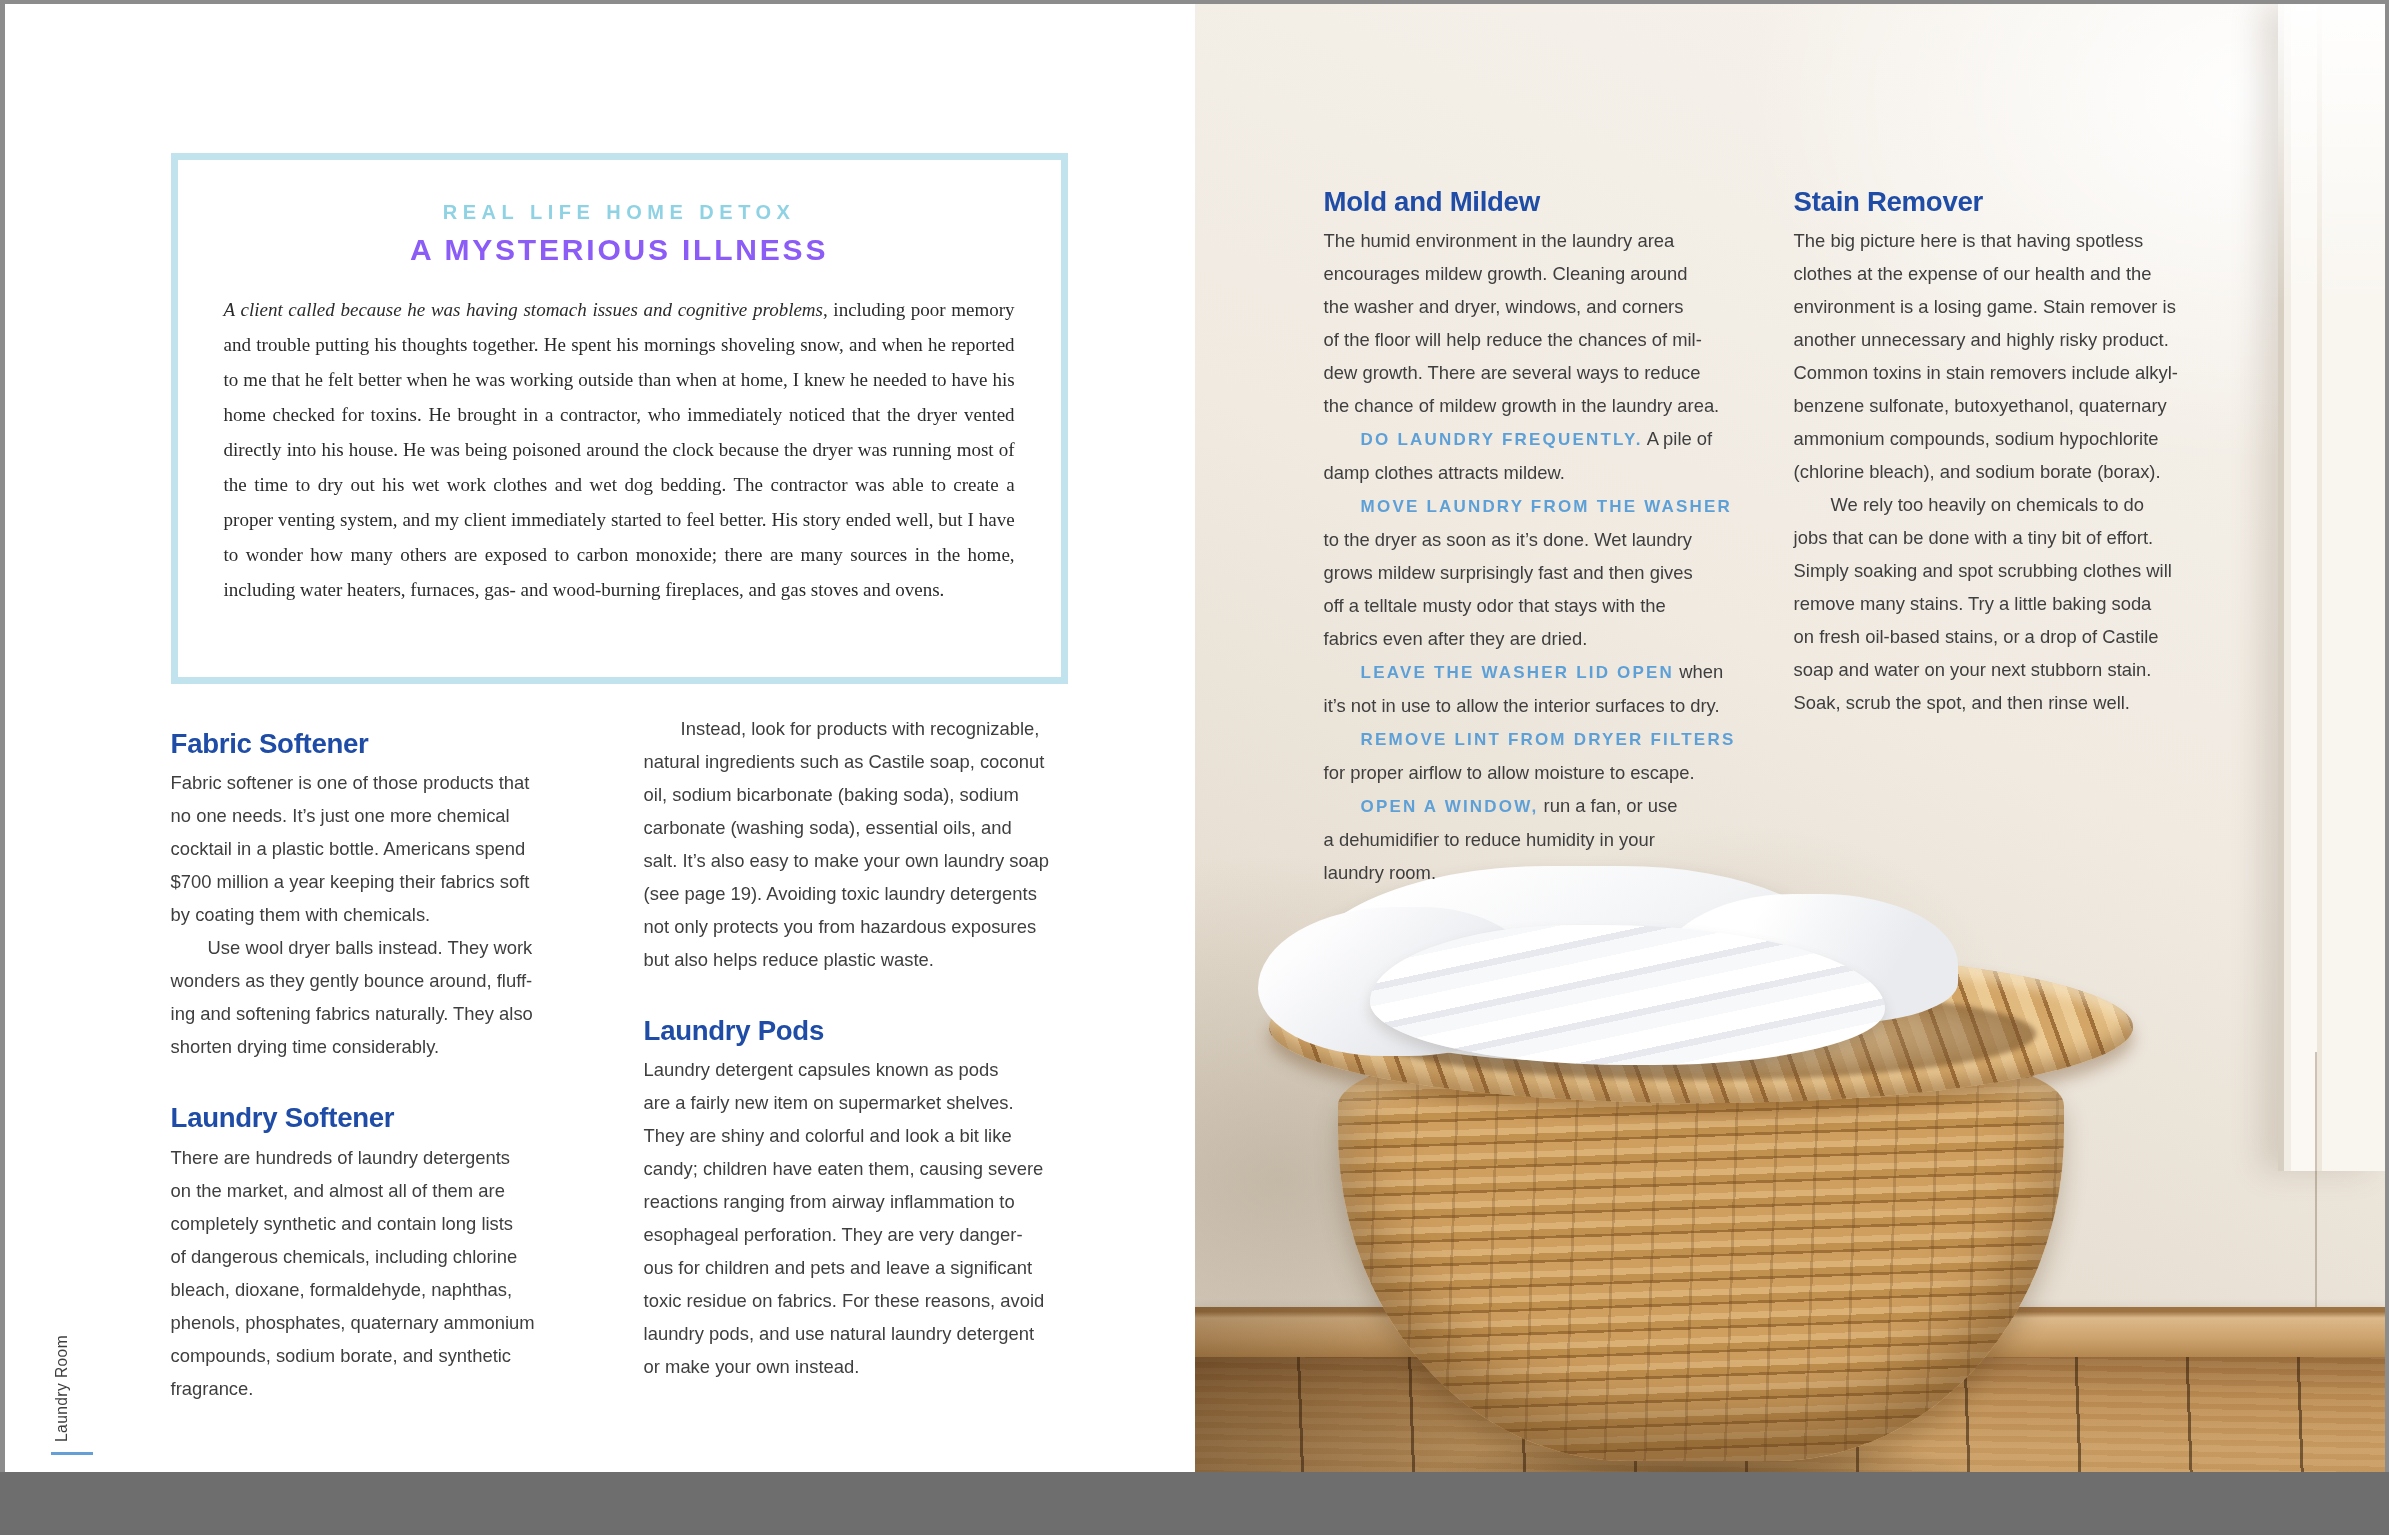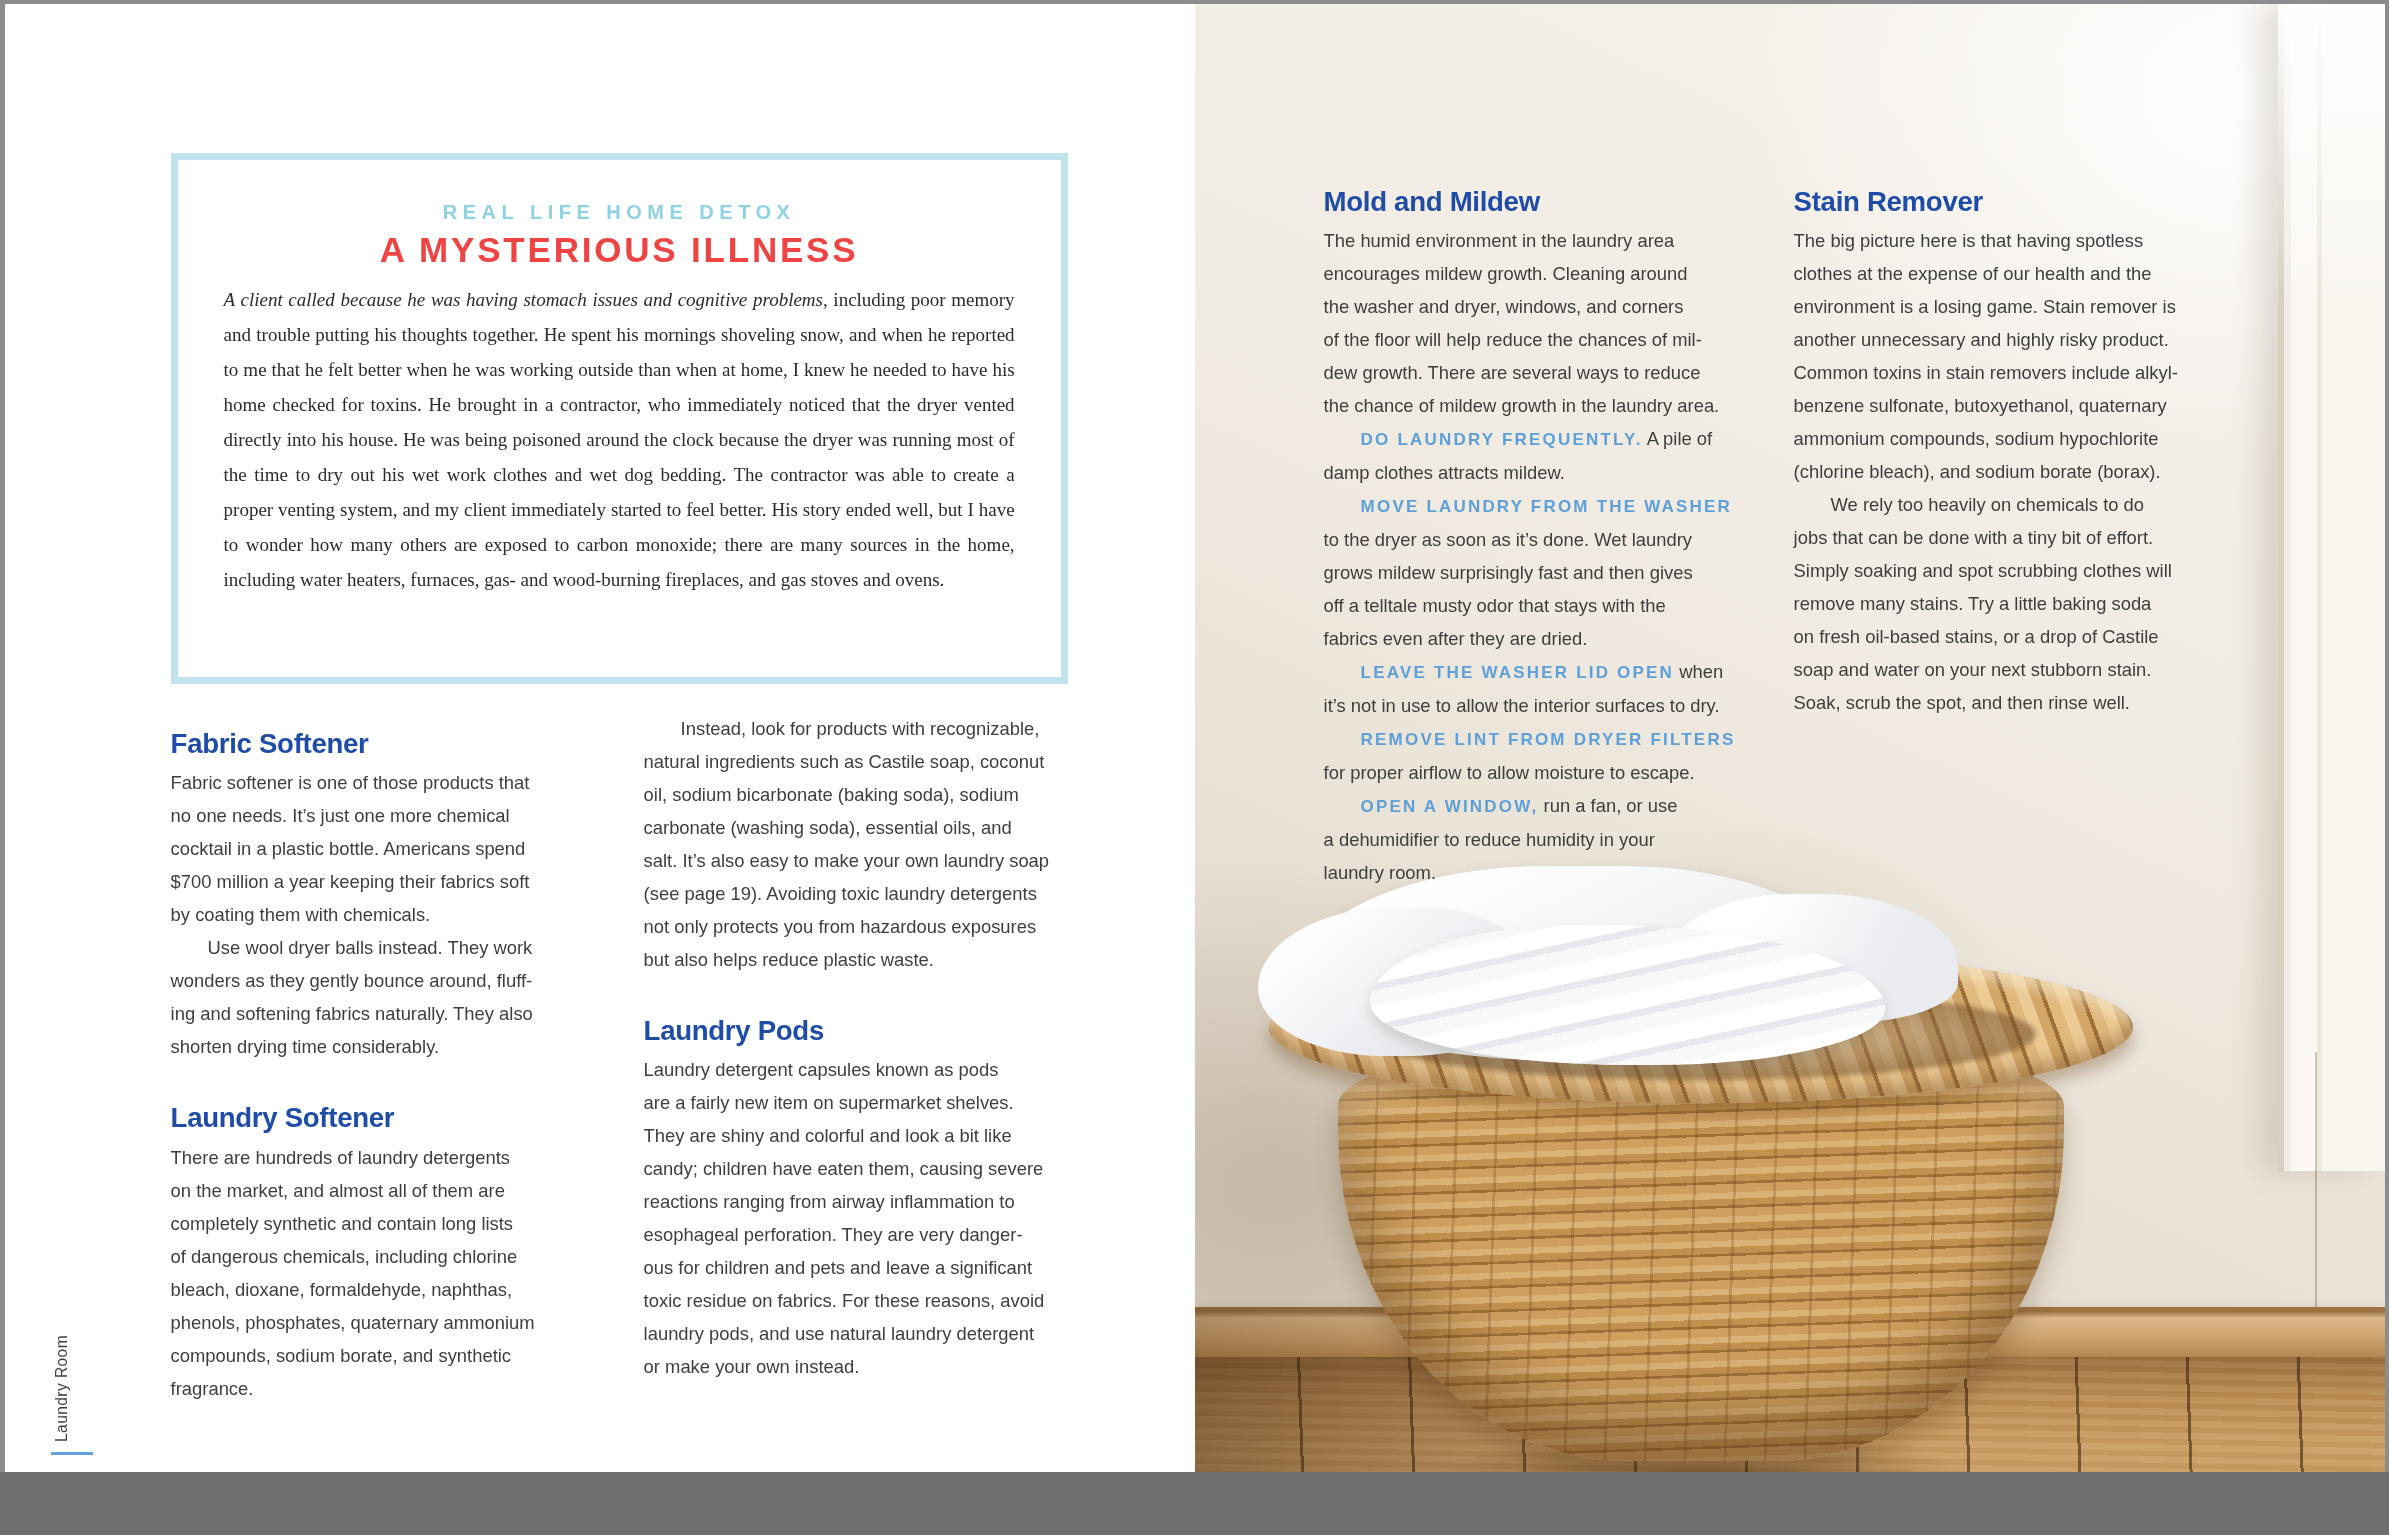--- a/index.html
+++ b/index.html
@@ -8,23 +8,23 @@
            font-family:"Liberation Sans", sans-serif; }
   .sheet { position:absolute; left:4.6px; top:3.7px; width:2380px; height:1526px;
            background:#ffffff; overflow:hidden; }
 
   
   .detox-box { position:absolute; left:166px; top:149px; width:897px; height:531px;
                border:7.4px solid #c0e3ee; background:#ffffff; padding:40px 46px 0 46px;
                text-align:center; }
   .kicker { font-size:20px; font-weight:bold; letter-spacing:5.5px; color:#8fd2e4;
             line-height:24px; }
-  .box-title { font-size:35px; font-weight:bold; letter-spacing:2.8px; color:#ef4444;
+  .box-title { font-size:30px; font-weight:bold; letter-spacing:2.8px; color:#8b5cf6;
                line-height:42px; margin-top:5.5px; }
-  .box-body { margin-top:11px; font-family:"Liberation Serif", serif; font-size:19px;
+  .box-body { margin-top:21px; font-family:"Liberation Serif", serif; font-size:19px;
               line-height:35px; color:#2b2b2b; text-align:justify; }
   .box-body em { font-style:italic; }
 
   .col { position:absolute; color:#3e3e3e; font-size:18.4px; line-height:33px; }
   .col-1 { left:166px; top:722px; width:460px; }
   .col-2 { left:639px; top:708px; width:471px; }
   .sec-heading { font-size:27.6px; font-weight:bold; color:#1e4ca6; line-height:35px;
                  letter-spacing:-0.3px; margin-bottom:5.5px; }
   .sec { margin-bottom:0; }
   .sec + .sec { margin-top:37px; }

